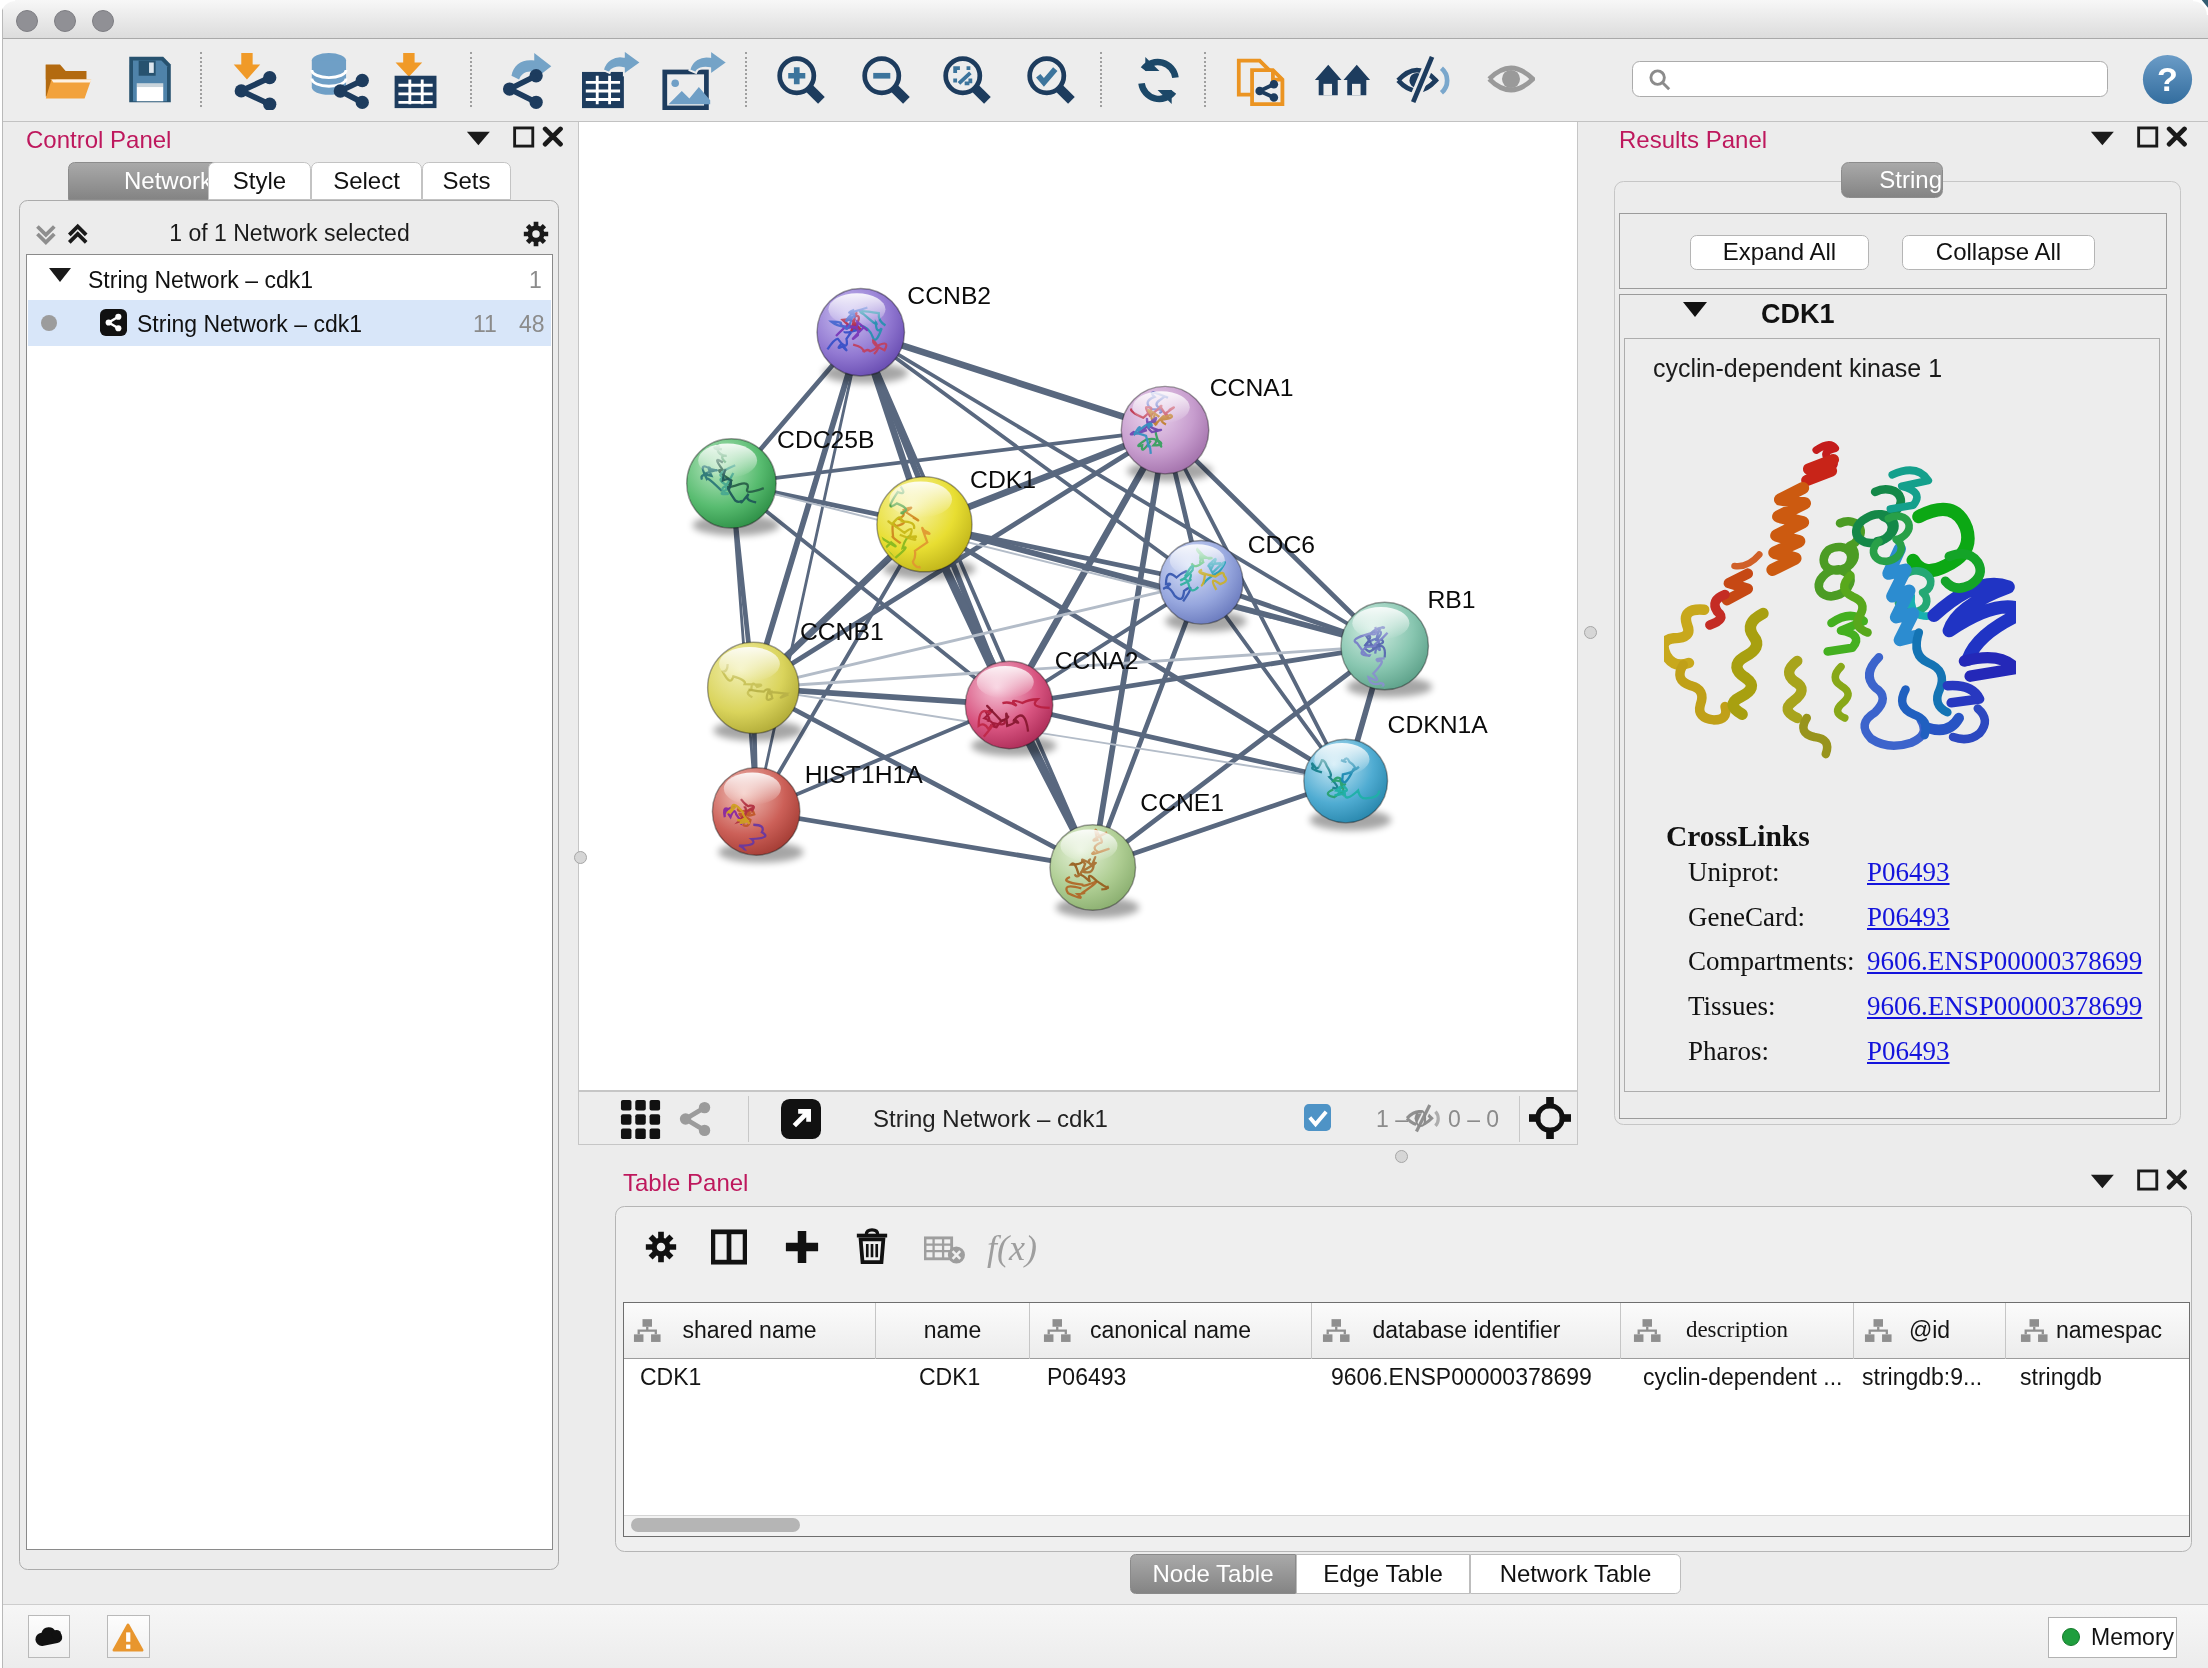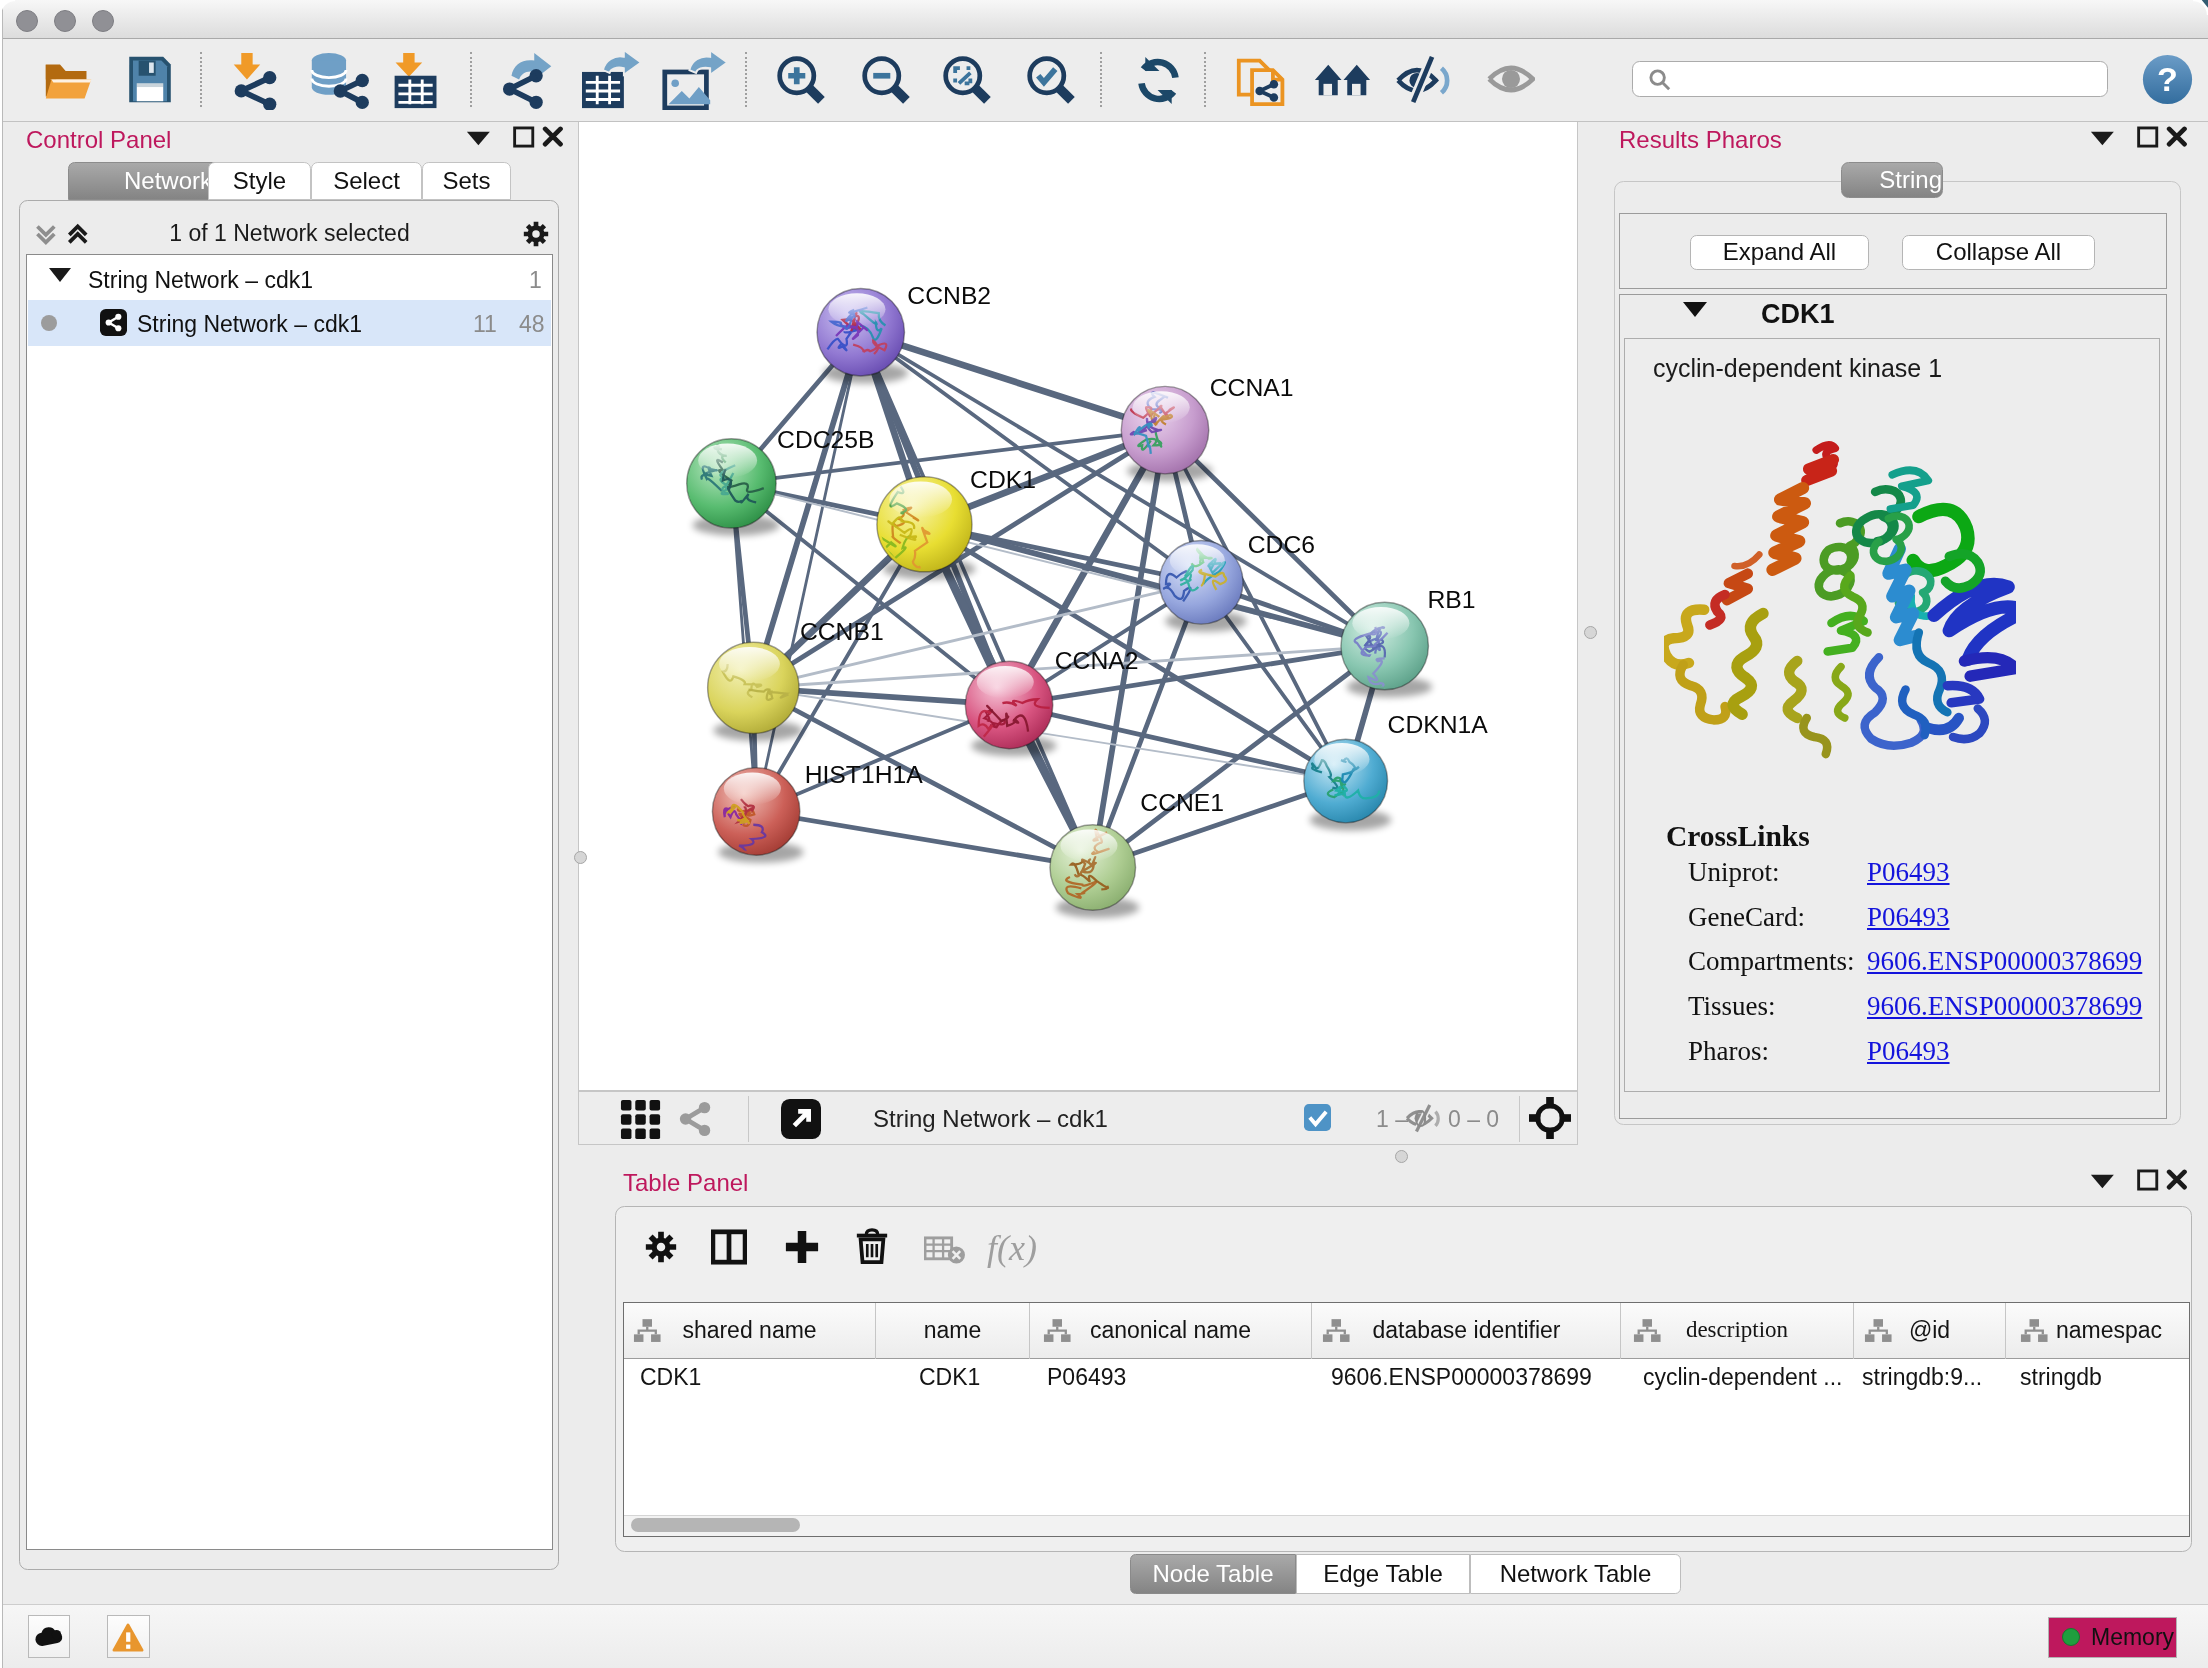--- a/index.html
+++ b/index.html
@@ -64,21 +64,21 @@
   .td { position:absolute; top:61px; font-size:23px; color:#141414; }
   .btab { position:absolute; top:1554px; height:40px; border:1px solid #bdbdbd;
     background:#fff; color:#111; font-size:24px; text-align:center; line-height:38px; }
   .btabsel { background:linear-gradient(#a9a9a9,#848484); color:#fff; border-color:#8a8a8a; }
   
   #statusbar { left:0; top:1604px; width:2208px; height:65px;
     background:linear-gradient(#f6f6f6,#ececec); border-top:1px solid #cdcdcd; }
   .sbtn { position:absolute; top:1615px; height:43px; border:1.9px solid #b9b9b9;
     background:linear-gradient(#fdfdfd,#f0f0f0); }
   #memorybtn { left:2048px; top:1617px; width:129px; height:41px;
-    border:1.9px solid #b2b2b2; background:#be185d; font-size:23px; color:#111;
+    border:1.9px solid #b2b2b2; background:#ffffff; font-size:23px; color:#111;
     line-height:38px; text-align:left; padding-left:42px; }
   .gray { color:#8b8b8b; }
 </style>
 </head>
 <body>
 <div id="titlebar" class="abs">
   <div class="tl" style="left:16px;"></div>
   <div class="tl" style="left:54px;"></div>
   <div class="tl" style="left:92px;"></div>
 </div>
@@ -607,21 +607,21 @@
     <rect x="18" y="0" width="8" height="12"></rect>
       <rect x="18" y="32" width="8" height="12"></rect>
     <rect x="0" y="18" width="12" height="8"></rect>
       <rect x="32" y="18" width="12" height="8"></rect>
   </g>
 </svg>
 <div class="abs" style="left:873px; top:1105px; font-size:24px; color:#222;">String Network – cdk1</div>
 <div class="abs gray" style="left:1336px; top:1106px; font-size:23px;margin-left:40px;">1 – 0</div>
 <div class="abs gray" style="left:1448px; top:1106px; font-size:23px;">0 – 0</div>
 
-<div class="abs ptitle" style="left:1619px; top:126px;">Results Pharos</div>
+<div class="abs ptitle" style="left:1619px; top:126px;">Results Panel</div>
 <svg class="abs" style="left:2089px;top:126px;" width="105" height="23" viewBox="0 0 110 24">
   <path d="M2 6 h24 l-12 14 z" fill="#1a1a1a"></path>
   <rect x="52" y="2" width="19" height="19" fill="none" stroke="#1a1a1a" stroke-width="3"></rect>
   <path d="M84 3 l16 16 M100 3 l-16 16" stroke="#1a1a1a" stroke-width="5" stroke-linecap="round"></path>
 </svg>
 <div id="rpouter" class="abs"></div>
 <div class="abs" style="left:1841px; top:162px; width:102px; height:36px; border:1px solid #8c8c8c; border-radius:7.6px; background:linear-gradient(#a9a9a9,#848484); color:#fff; font-size:24px; text-align:right; line-height:34px;">String</div>
 <div id="rpbox1" class="abs"></div>
 <div class="rbtn" style="left:1690px; width:179px; line-height:32px;">Expand All</div>
 <div class="rbtn" style="left:1902px; width:193px; line-height:32px;">Collapse All</div>

